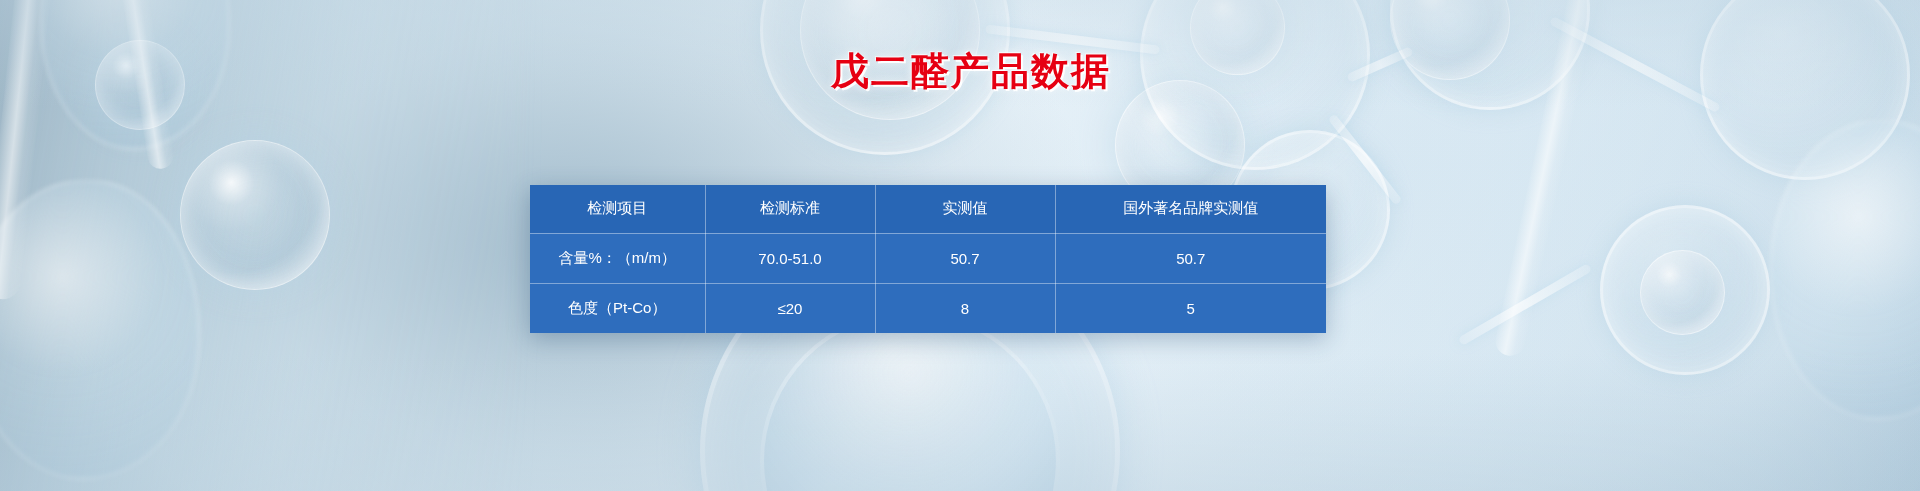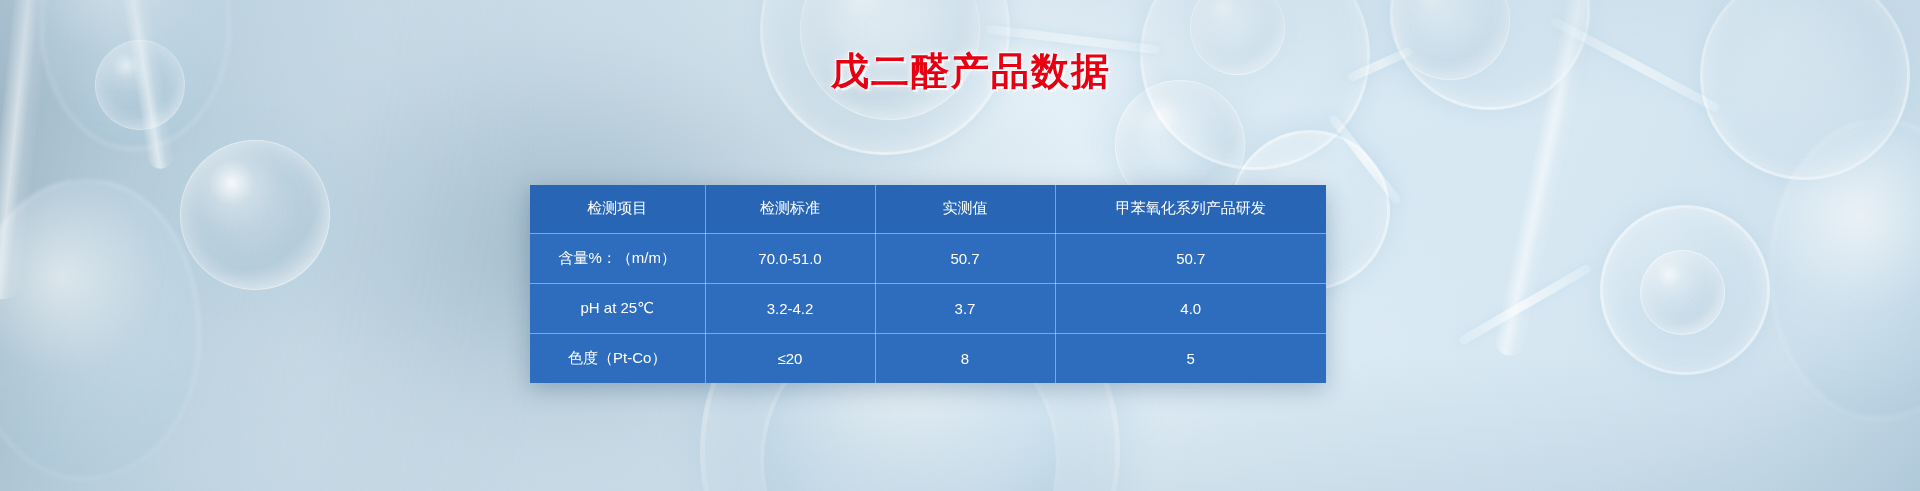--- a/index.html
+++ b/index.html
@@ -245,37 +245,31 @@
         <col class="c1">
           <col class="c2">
           <col class="c3">
           <col class="c4">
       </colgroup>
       <thead>
         <tr>
           <th>检测项目</th>
           <th>检测标准</th>
           <th>实测值</th>
-          <th>甲苯氧化系列产品研发</th>
+          <th>国外著名品牌实测值</th>
         </tr>
       </thead>
       <tbody>
         <tr>
           <td>含量%：（m/m）</td>
           <td>70.0-51.0</td>
           <td>50.7</td>
           <td>50.7</td>
         </tr>
         <tr>
-          <td>pH at 25℃</td>
-          <td>3.2-4.2</td>
-          <td>3.7</td>
-          <td>4.0</td>
-        </tr>
-        <tr>
           <td>色度（Pt-Co）</td>
           <td>≤20</td>
           <td>8</td>
           <td>5</td>
         </tr>
       </tbody>
     </table>
   </div>
 
 </div>

